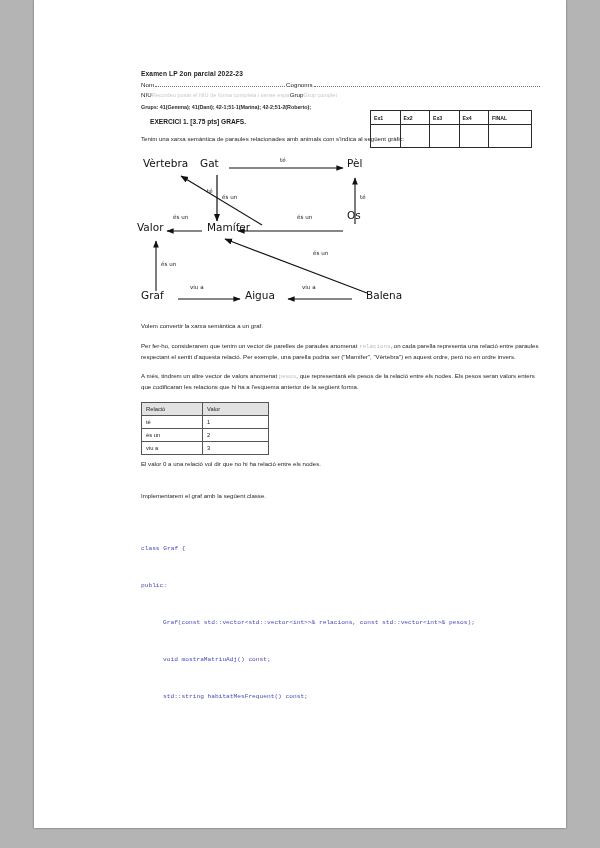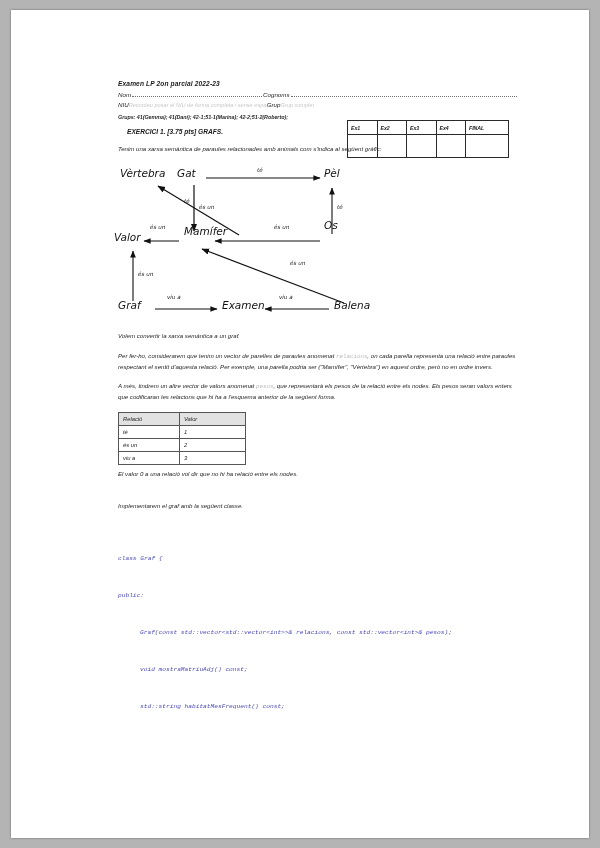--- a/index.html
+++ b/index.html
@@ -10,27 +10,25 @@
   body {
     width: 600px;
     height: 848px;
     font-family: "Liberation Sans", sans-serif;
     display: flex;
     justify-content: center;
     align-items: flex-start;
   }
   .page {
     position: relative;
-    width: 578px;
+    width: 532px;
     height: 828px;
-    margin-top: 10px;
     background: #ffffff;
     box-shadow: 0 0 2px rgba(0,0,0,0.45);
     overflow: hidden;
-    font-style: italic;
   }
   .content {
     position: absolute;
     left: 107px;
     top: 70px;
     width: 400px;
   }
 
   
   .exam-title {
@@ -247,25 +245,25 @@
 
         <line x1="33" y1="148" x2="95" y2="148" stroke="#111111" stroke-width="1.1" marker-end="url(#ah)"></line>
 
         <line x1="207" y1="148" x2="143" y2="148" stroke="#111111" stroke-width="1.1" marker-end="url(#ah)"></line>
       </svg>
 
       <div class="node" style="left:-2px; top:6px;">Vèrtebra</div>
       <div class="node" style="left:55px; top:6px;">Gat</div>
       <div class="node" style="left:202px; top:6px;">Pèl</div>
       <div class="node" style="left:-8px; top:70px;">Valor</div>
-      <div class="node" style="left:62px; top:64px;">Mamífer</div>
+      <div class="node" style="left:62px; top:70px;">Mamífer</div>
       <div class="node" style="left:202px; top:58px;">Os</div>
       <div class="node" style="left:-4px; top:138px;">Graf</div>
-      <div class="node" style="left:100px; top:138px;">Examen</div>
-      <div class="node" style="left:212px; top:138px;">Balena</div>
+      <div class="node" style="left:100px; top:138px;">Aigua</div>
+      <div class="node" style="left:221px; top:138px;">Balena</div>
 
       <div class="edge-label" style="left:135px; top:6px;">té</div>
       <div class="edge-label" style="left:62px; top:37px;">té</div>
       <div class="edge-label" style="left:77px; top:43px;">és un</div>
       <div class="edge-label" style="left:215px; top:43px;">té</div>
       <div class="edge-label" style="left:28px; top:63px;">és un</div>
       <div class="edge-label" style="left:152px; top:63px;">és un</div>
       <div class="edge-label" style="left:168px; top:99px;">és un</div>
       <div class="edge-label" style="left:16px; top:110px;">és un</div>
       <div class="edge-label" style="left:45px; top:133px;">viu a</div>

